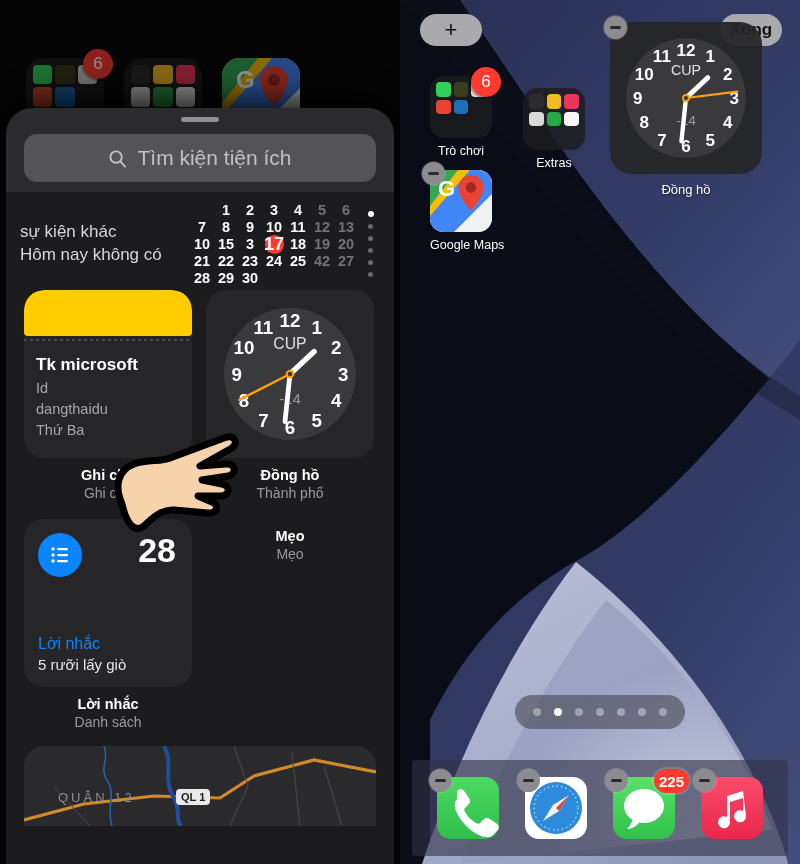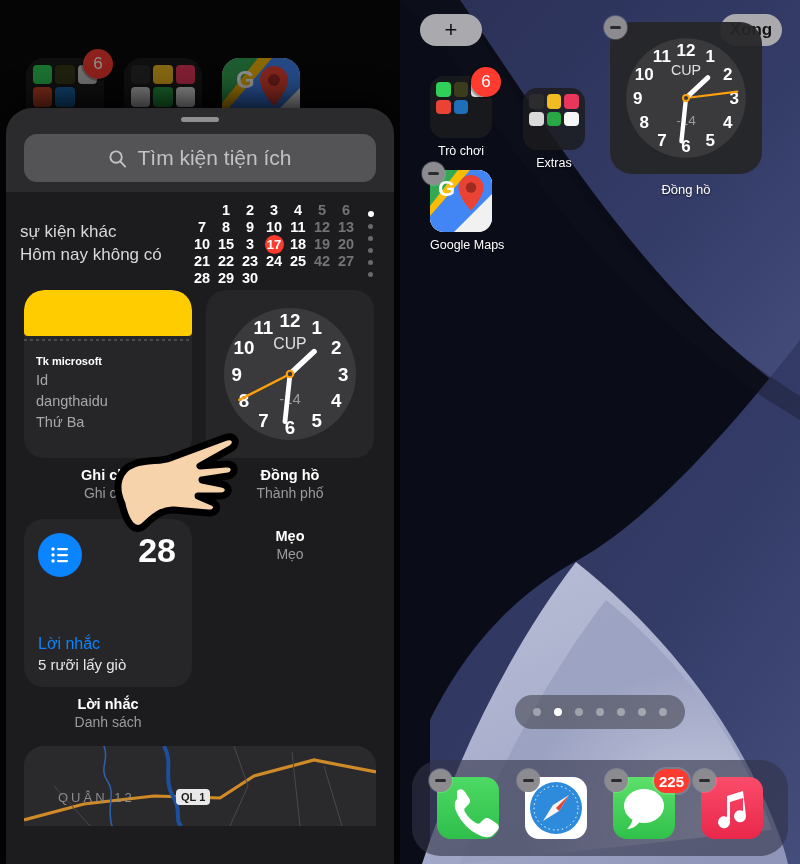--- a/index.html
+++ b/index.html
@@ -78,21 +78,21 @@
   .cal-text { font-size: 17px; color: #d8d8da; line-height: 1.35; width: 166px; }
   .cal-grid {
     display: grid; grid-template-columns: repeat(7, 24px);
     grid-auto-rows: 17px; font-size: 14.5px; font-weight: bold;
     color: #fff; justify-items: center; align-items: center;
   }
   .cal-grid .dim { color: #737377; }
   .cal-grid .today {
     background: #ff3b30; color:#fff; border-radius: 50%;
     width: 19px; height:19px; display:flex; align-items:center; justify-content:center;
-    font-size: 13px;
+    font-size: 18px;
   }
   .cal-dots { display:flex; flex-direction: column; gap: 7px; margin-left: 6px; }
   .cal-dots i { width:5px; height:5px; border-radius:50%; background:#6a6a6e; display:block; }
   .cal-dots i.on { background:#fff; width:6px; height:6px; }
 
   .section-title {
     text-align: center; color: #fff; font-size: 16.5px; font-weight: bold;
     margin: 14px 0 12px;
   }
 
@@ -104,21 +104,21 @@
 
   
   .notes-tile { background: #262628; }
   .notes-head { height: 46px; background: #ffcc00; border-radius: 20px 20px 4px 4px; }
   .notes-perf {
     height: 6px; margin-top: 1px;
     background: repeating-linear-gradient(to right, #4a4a4c 0 3px, transparent 3px 6px);
     background-size: 6px 2px; background-repeat: repeat-x; background-position: 0 2px;
   }
   .notes-body { padding: 12px 12px 0; }
-  .n-title { color:#fff; font-size: 11px; font-weight: bold; }
+  .n-title { color:#fff; font-size: 17px; font-weight: bold; }
   .n-line  { color:#a7a7ac; font-size: 14.5px; margin-top: 5px; }
 
   
   .clock-tile { background: #262628; display:flex; align-items:center; justify-content:center; }
   .clock-face { position: relative; width: 150px; height: 150px; }
 
   
   .rem-tile { background: #262628; padding: 14px; position: relative; }
   .rem-circ { width: 44px; height: 44px; border-radius: 50%; background: #0a84ff;
               display:flex; align-items:center; justify-content:center; }
@@ -193,21 +193,21 @@
     position:absolute; left: 50%; transform: translateX(-50%); top: 695px;
     height: 34px; padding: 0 18px; border-radius: 17px;
     background: rgba(60,60,70,.55);
     display:flex; align-items:center; gap: 13px;
   }
   .page-dots i { width: 8px; height: 8px; border-radius: 50%; background: rgba(255,255,255,.38); display:block;}
   .page-dots i.on { background:#fff; }
 
   .dock {
     position:absolute; left: 12px; right: 12px; bottom: 8px; height: 96px;
-    border-radius: 28px; background: rgba(50,52,72,.62);
+    border-radius: 4px; background: rgba(50,52,72,.62);
     display:flex; align-items:center; justify-content:space-around; padding: 0 12px;
   }
   .dock .app { position: relative; width: 62px; }
   .dock .tile { width: 62px; height: 62px; border-radius: 14px; position: relative; }
   .dbadge {
     position:absolute; top: -8px; right: -14px; min-width: 34px; height: 24px;
     border-radius: 12px; background:#ff3b30; color:#fff; font-size: 15px; font-weight: bold;
     display:flex; align-items:center; justify-content:center; padding: 0 5px; z-index: 6;
     box-shadow: 0 0 0 2px rgba(255,255,255,.15);
   }

